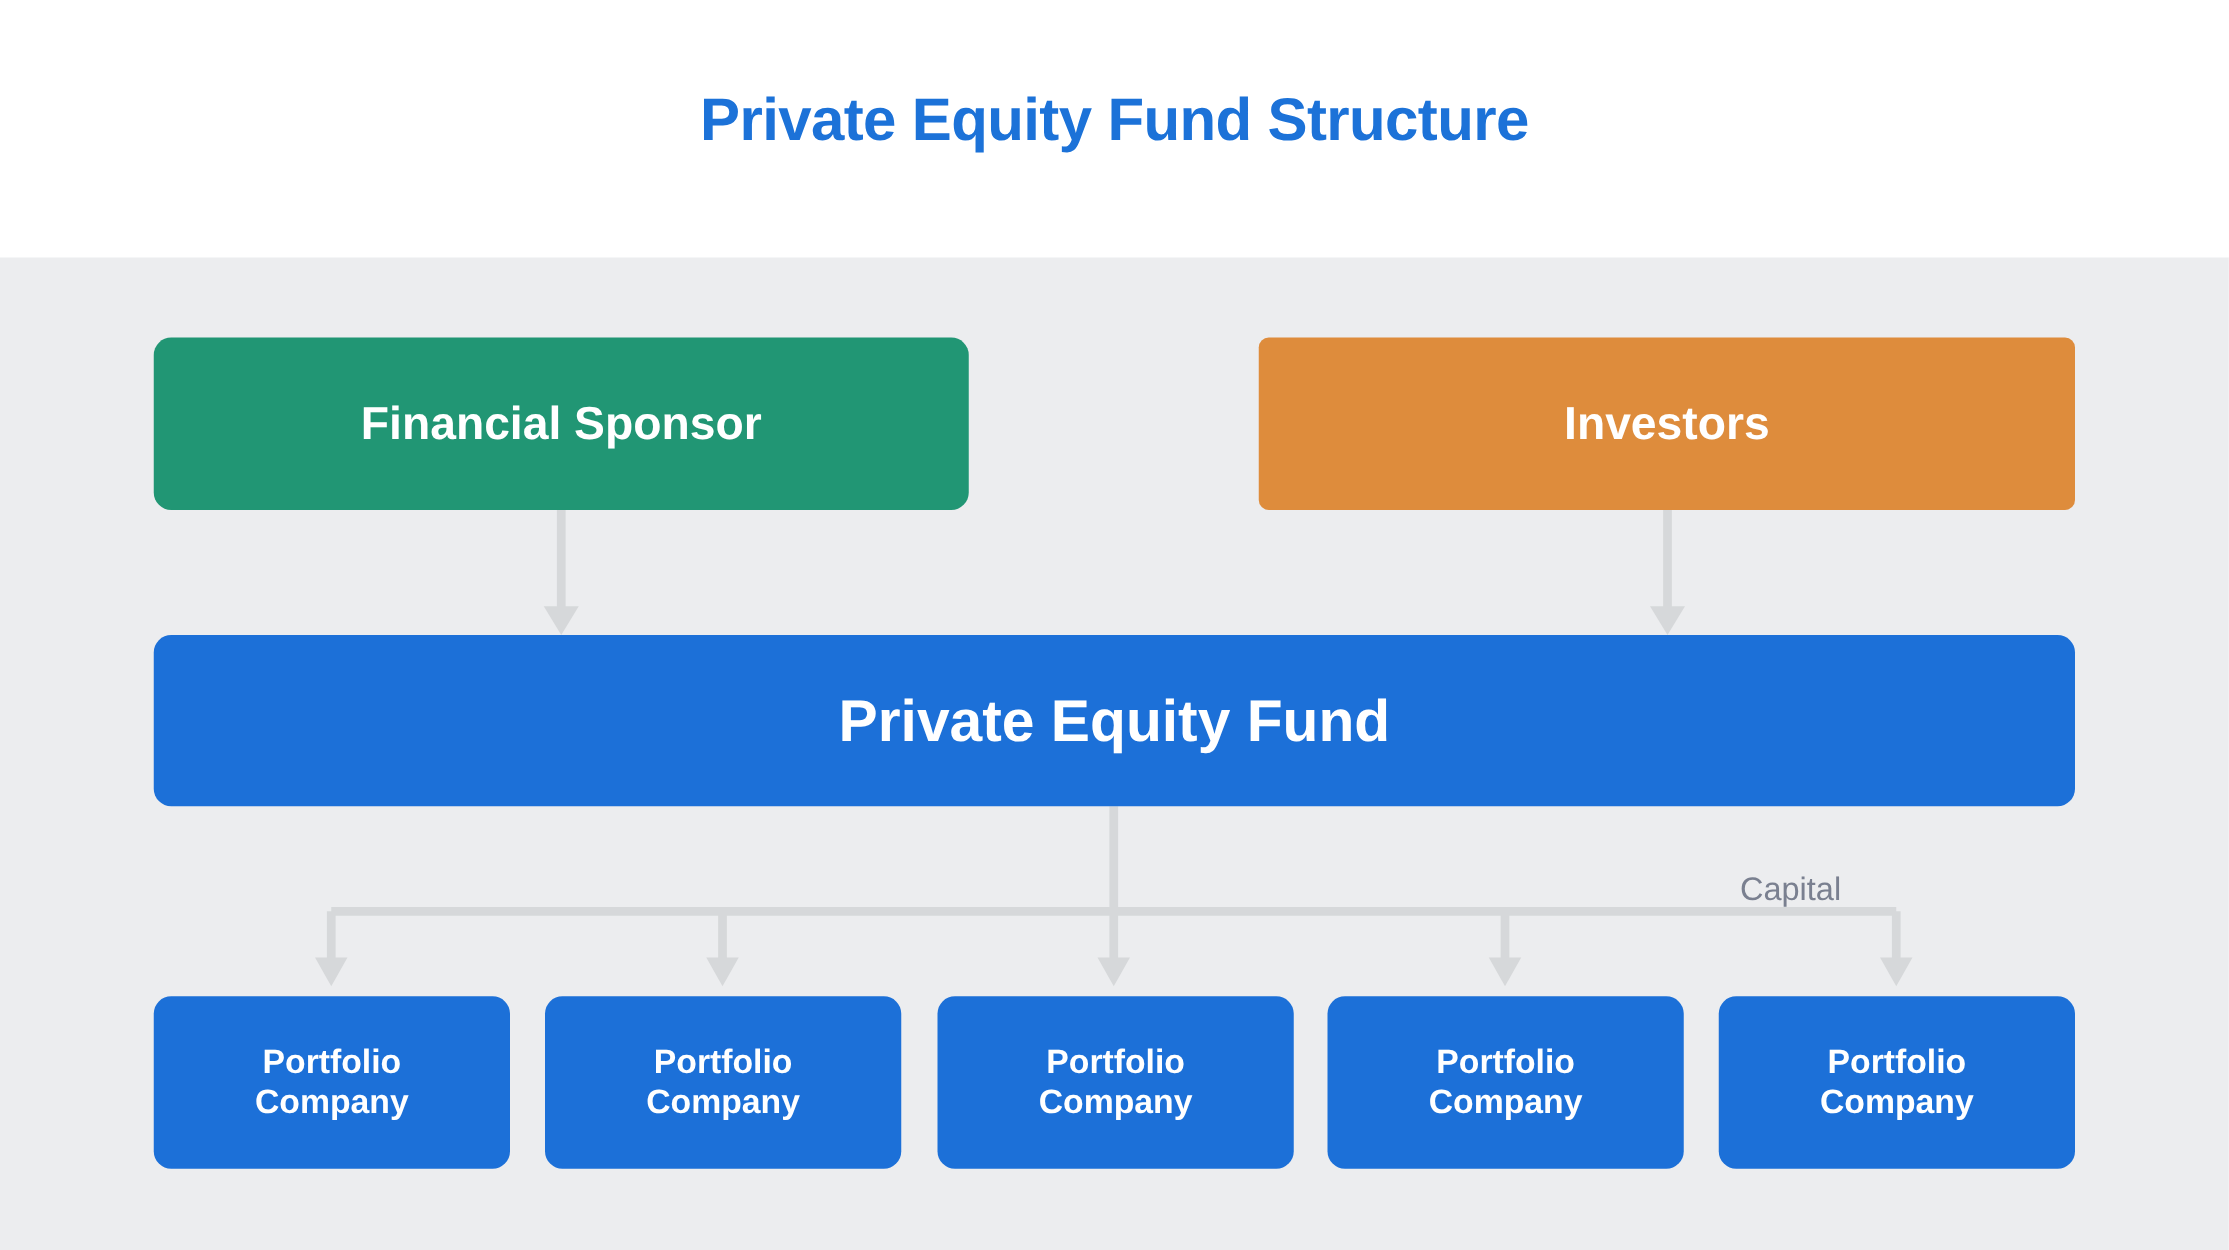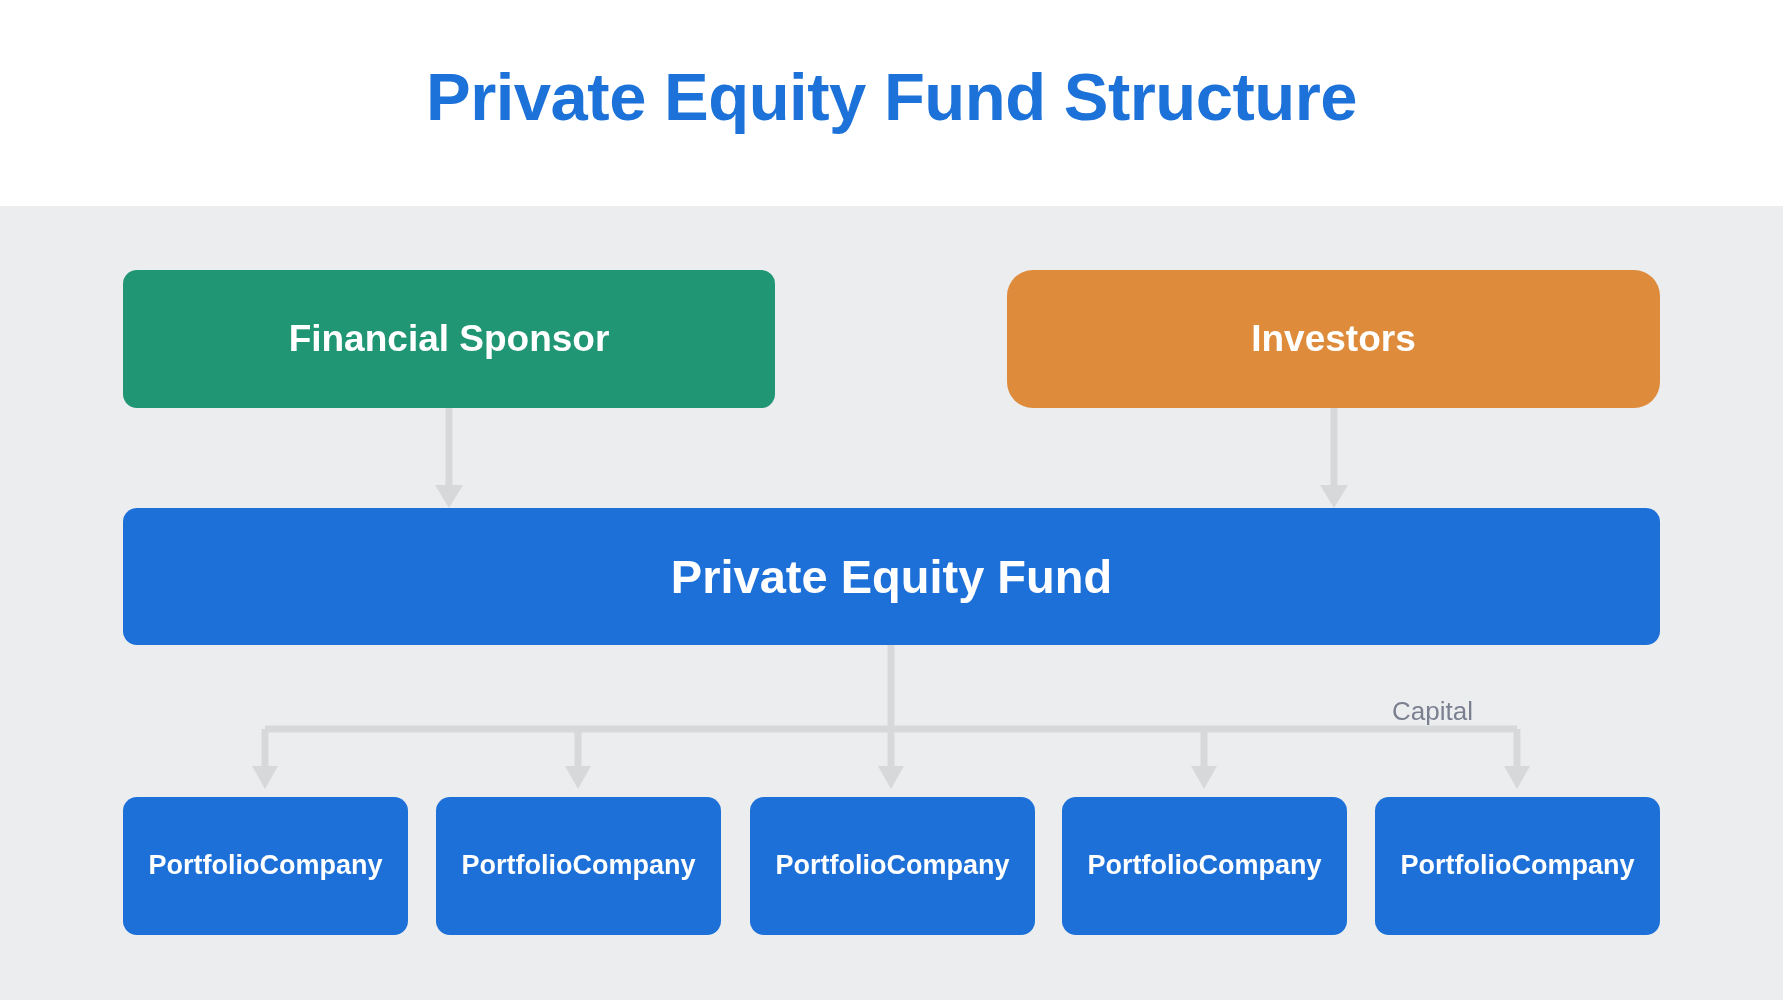--- a/index.html
+++ b/index.html
@@ -30,21 +30,21 @@
   }
   #page-title {
     position: absolute;
     left: 0;
     top: 0;
     width: 1783px;
     height: 193px;
     display: flex;
     align-items: center;
     justify-content: center;
-    font-size: 67px;
+    font-size: 48px;
     font-weight: 700;
     letter-spacing: -0.5px;
     color: #1C72D8;
     white-space: nowrap;
   }
   
   #diagram-body {
     position: absolute;
     left: 0;
     top: 206px;
@@ -79,40 +79,40 @@
     background: #219674;
     border-radius: 14px;
     font-size: 37px;
   }
   #node-investors {
     left: 1007px;
     top: 64px;
     width: 653px;
     height: 138px;
     background: #DE8C3C;
-    border-radius: 26px;
+    border-radius: 8px;
     font-size: 37px;
   }
   #node-pe-fund {
     left: 123px;
     top: 302px;
     width: 1537px;
     height: 137px;
     background: #1C70D8;
     border-radius: 14px;
     font-size: 47px;
   }
   .portfolio-node {
     top: 591px;
     width: 285px;
     height: 138px;
     background: #1C70D8;
     border-radius: 14px;
     font-size: 27px;
-    flex-direction: row;
+    flex-direction: column;
   }
   .portfolio-node .pc-line { display: block; }
   #node-portfolio-0 { left: 123px; }
   #node-portfolio-1 { left: 436px; }
   #node-portfolio-2 { left: 750px; }
   #node-portfolio-3 { left: 1062px; }
   #node-portfolio-4 { left: 1375px; }
 
   #label-capital {
     position: absolute;

